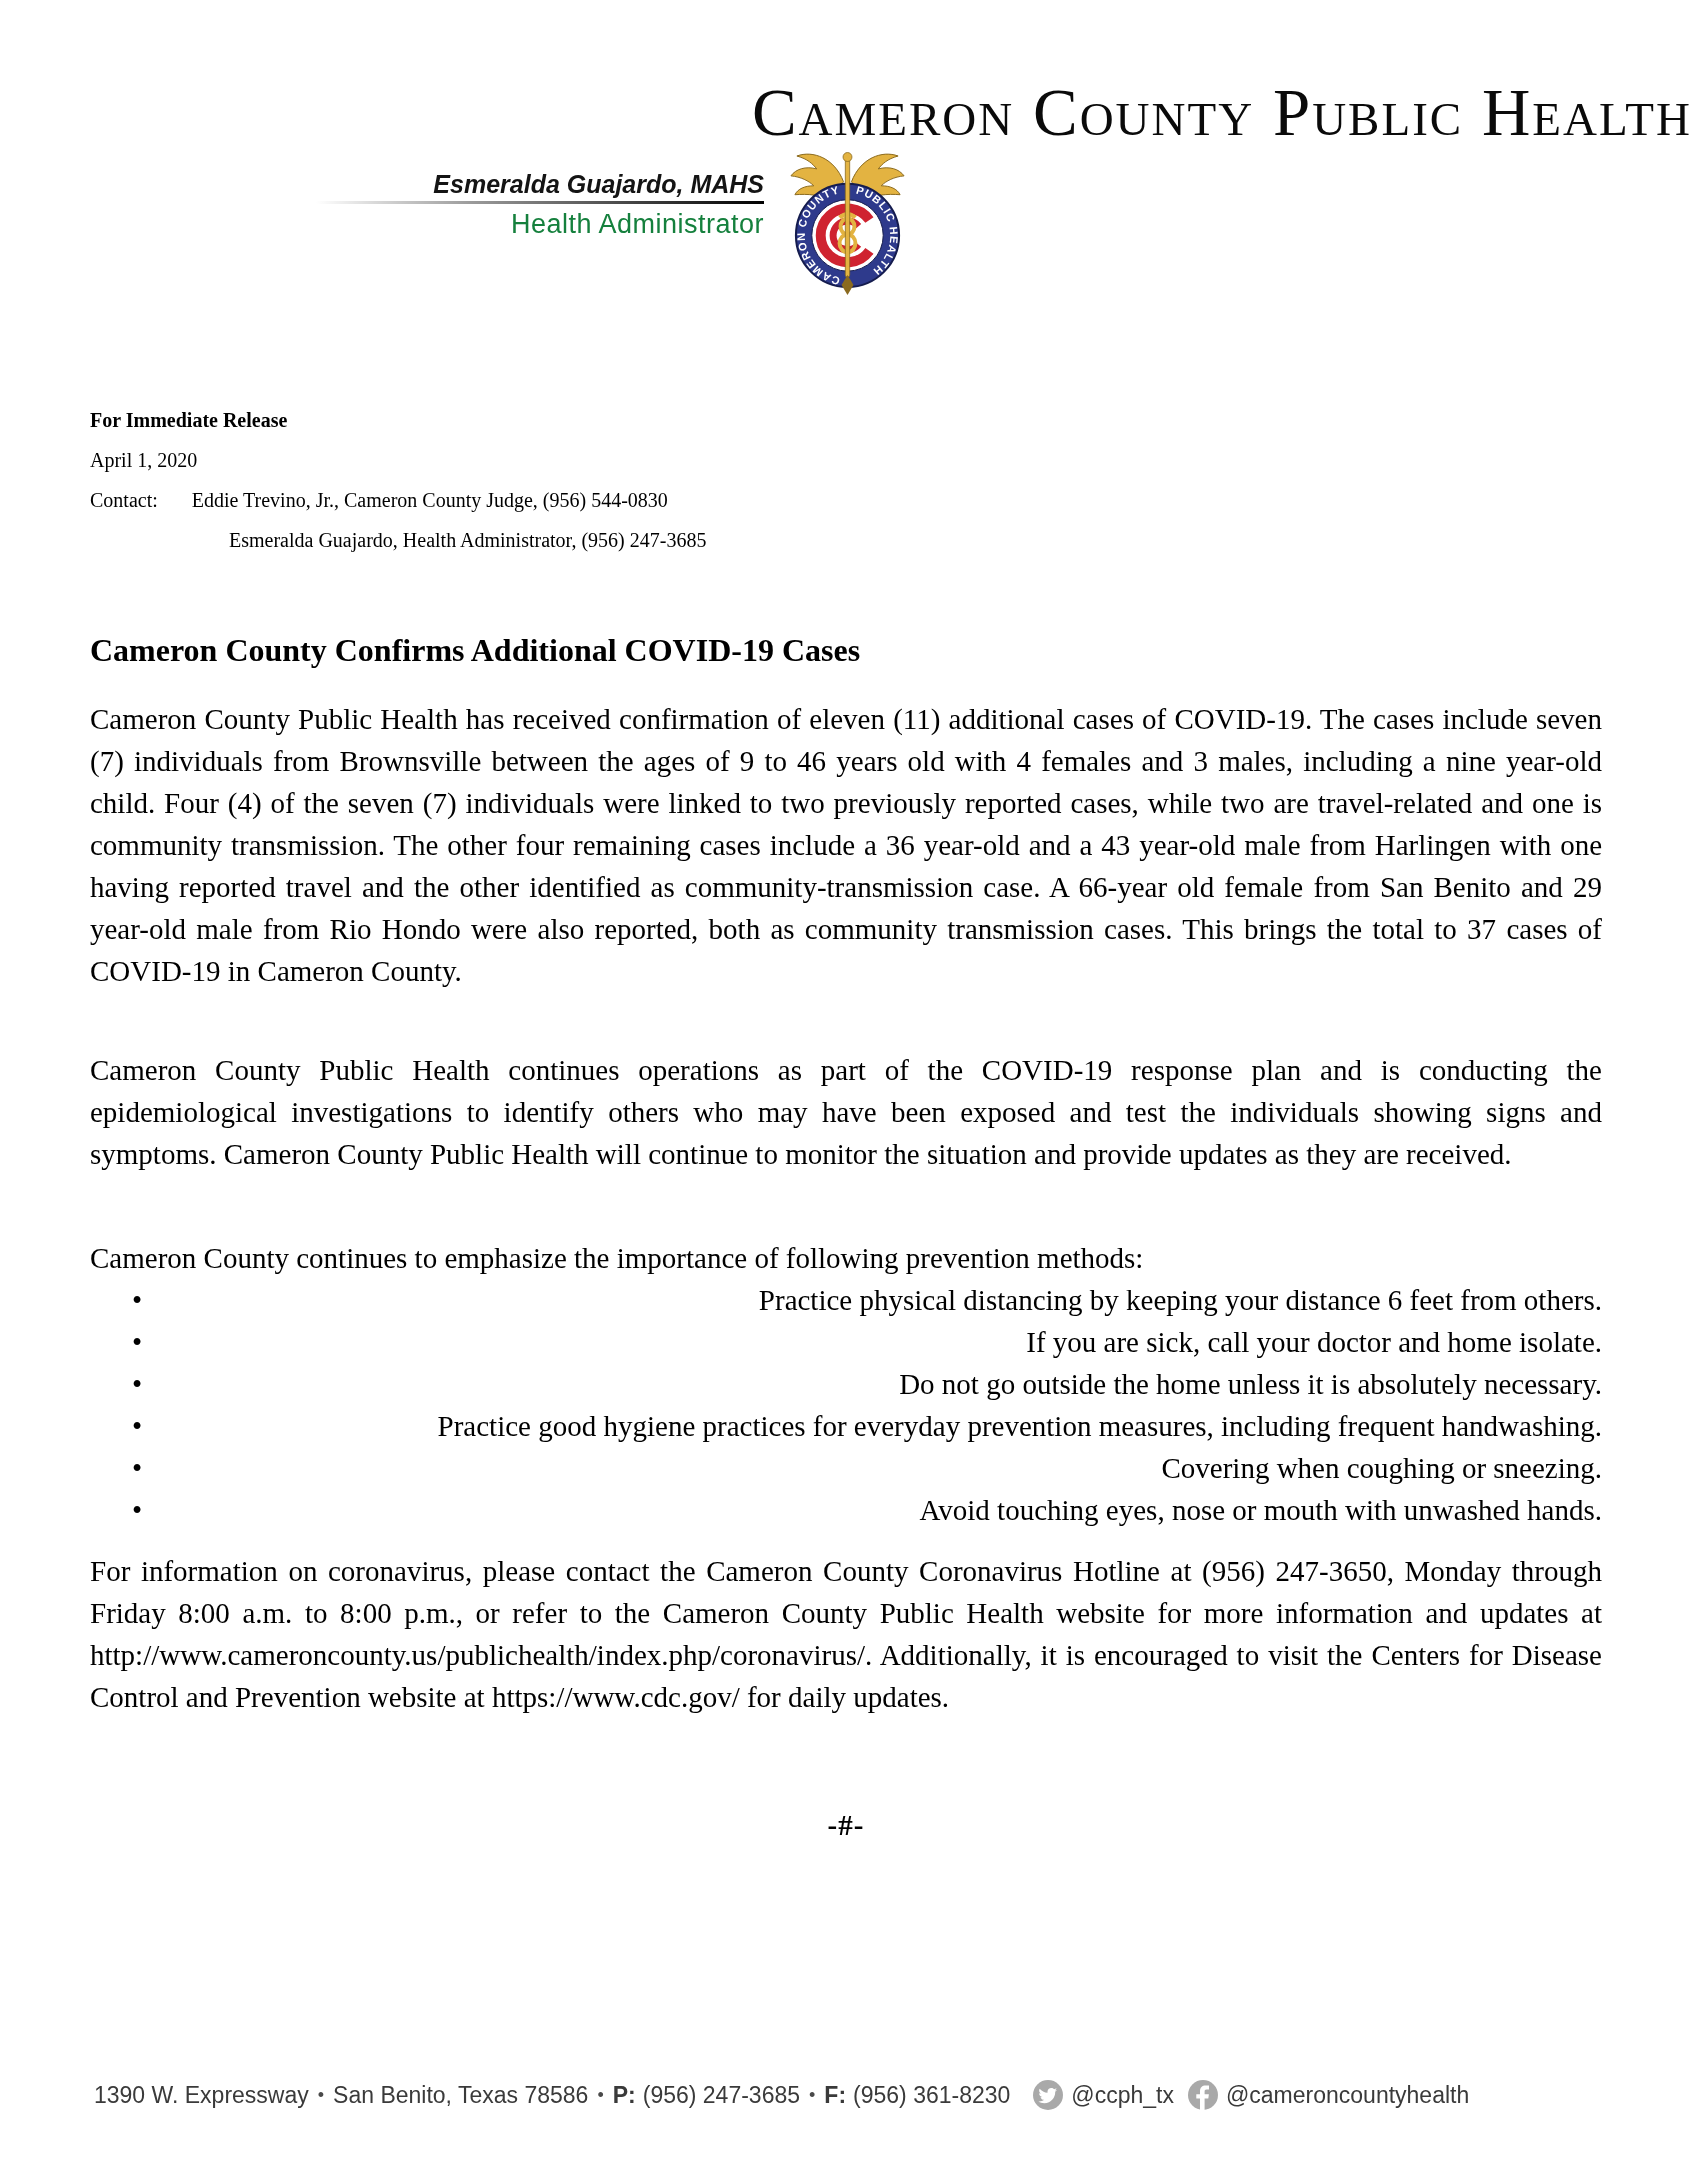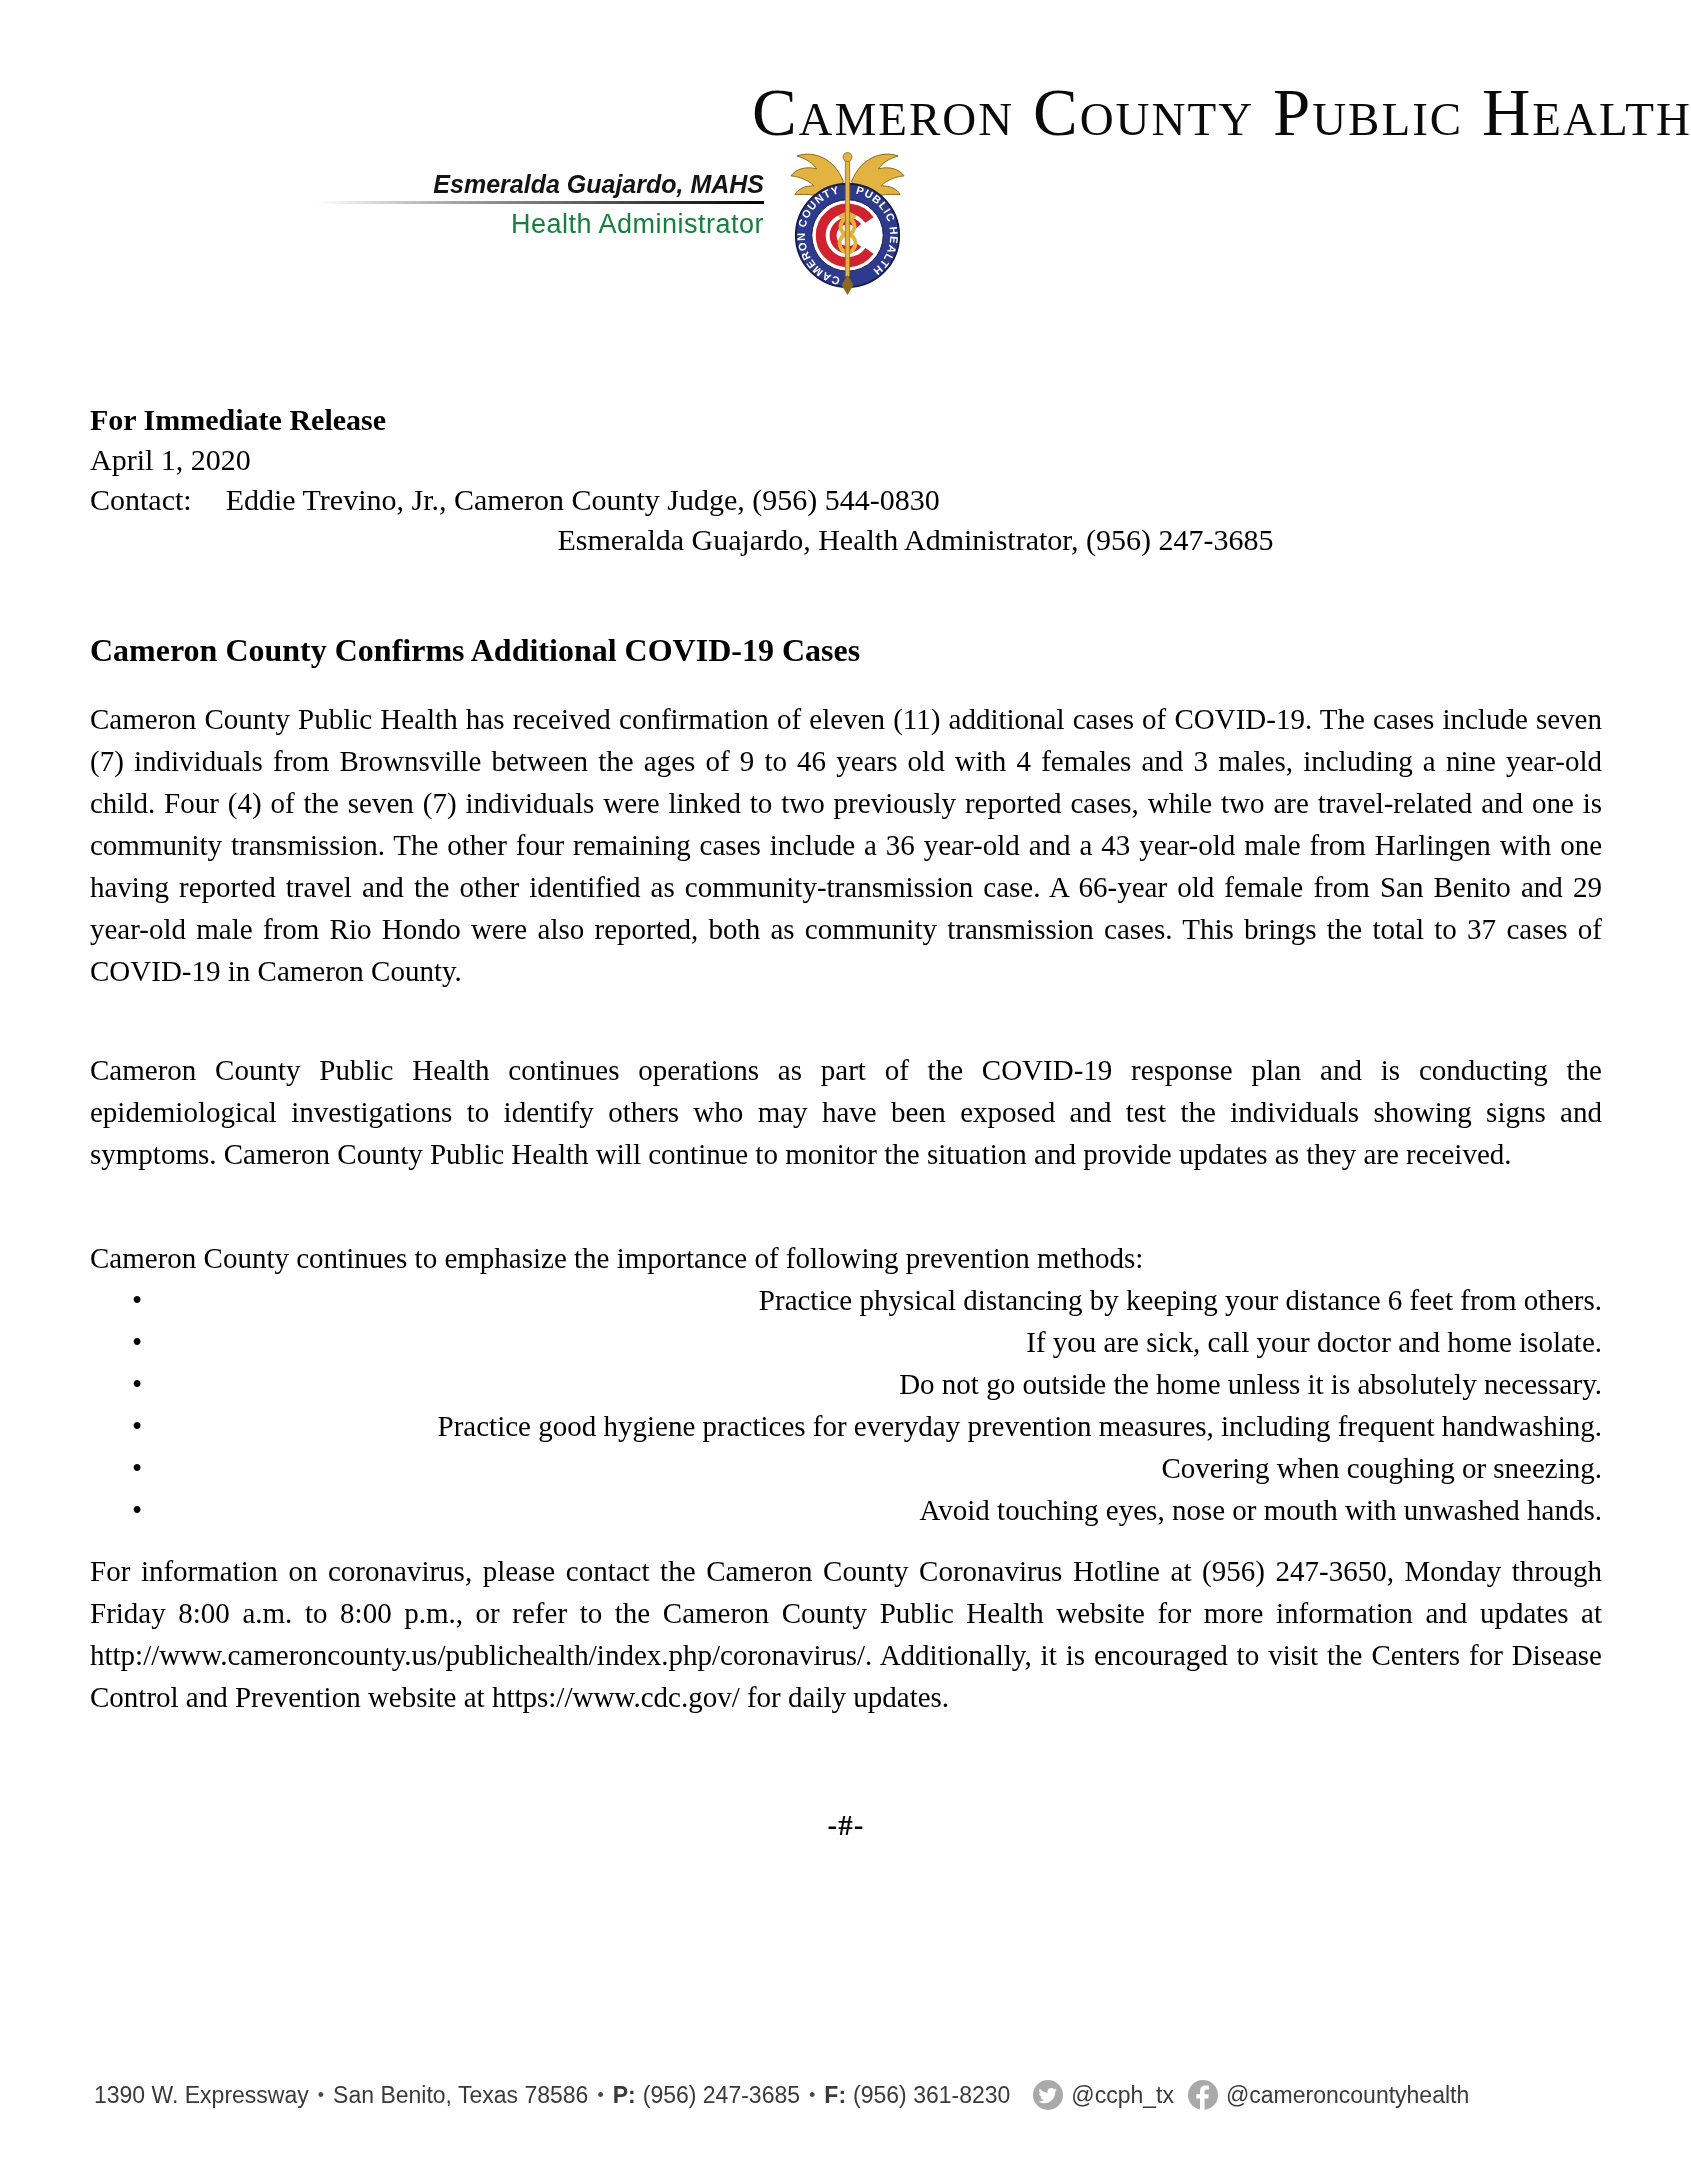--- a/index.html
+++ b/index.html
@@ -42,25 +42,25 @@
   .name-block .rule{height:3px; margin-top:2px;}
   .admin-block{left:316px; width:448px; text-align:right;}
   .admin-block .rule{background:linear-gradient(to right, rgba(190,190,190,0), #9a9a9a 35%, #3a3a3a 75%, #000 100%);}
   .authority-block{left:938px; width:445px; text-align:left;}
   .authority-block .rule{background:linear-gradient(to right, #000 0%, #3a3a3a 30%, #9a9a9a 70%, rgba(200,200,200,0) 100%);}
   .logo-wrap{position:absolute; left:783px; top:148px; width:129px; height:149px;}
 
   
   .release-block{
     position:absolute; top:400px; left:90px; width:1512px;
-    font-size:30px; line-height:40px;
+    font-size:20px; line-height:40px;
   }
   .release-label{font-weight:bold;}
   .contact-line .contact-val{margin-left:34px;}
-  .contact-line2{padding-left:139px;text-align:center;}
+  .contact-line2{padding-left:139px;}
 
   
   .headline{
     position:absolute; top:633px; left:90px; width:1512px;
     font-weight:bold; font-size:32px; line-height:34px;
   }
   .para{
     position:absolute; left:90px; width:1512px;
     font-size:29px; line-height:42px;
     text-align:justify;

